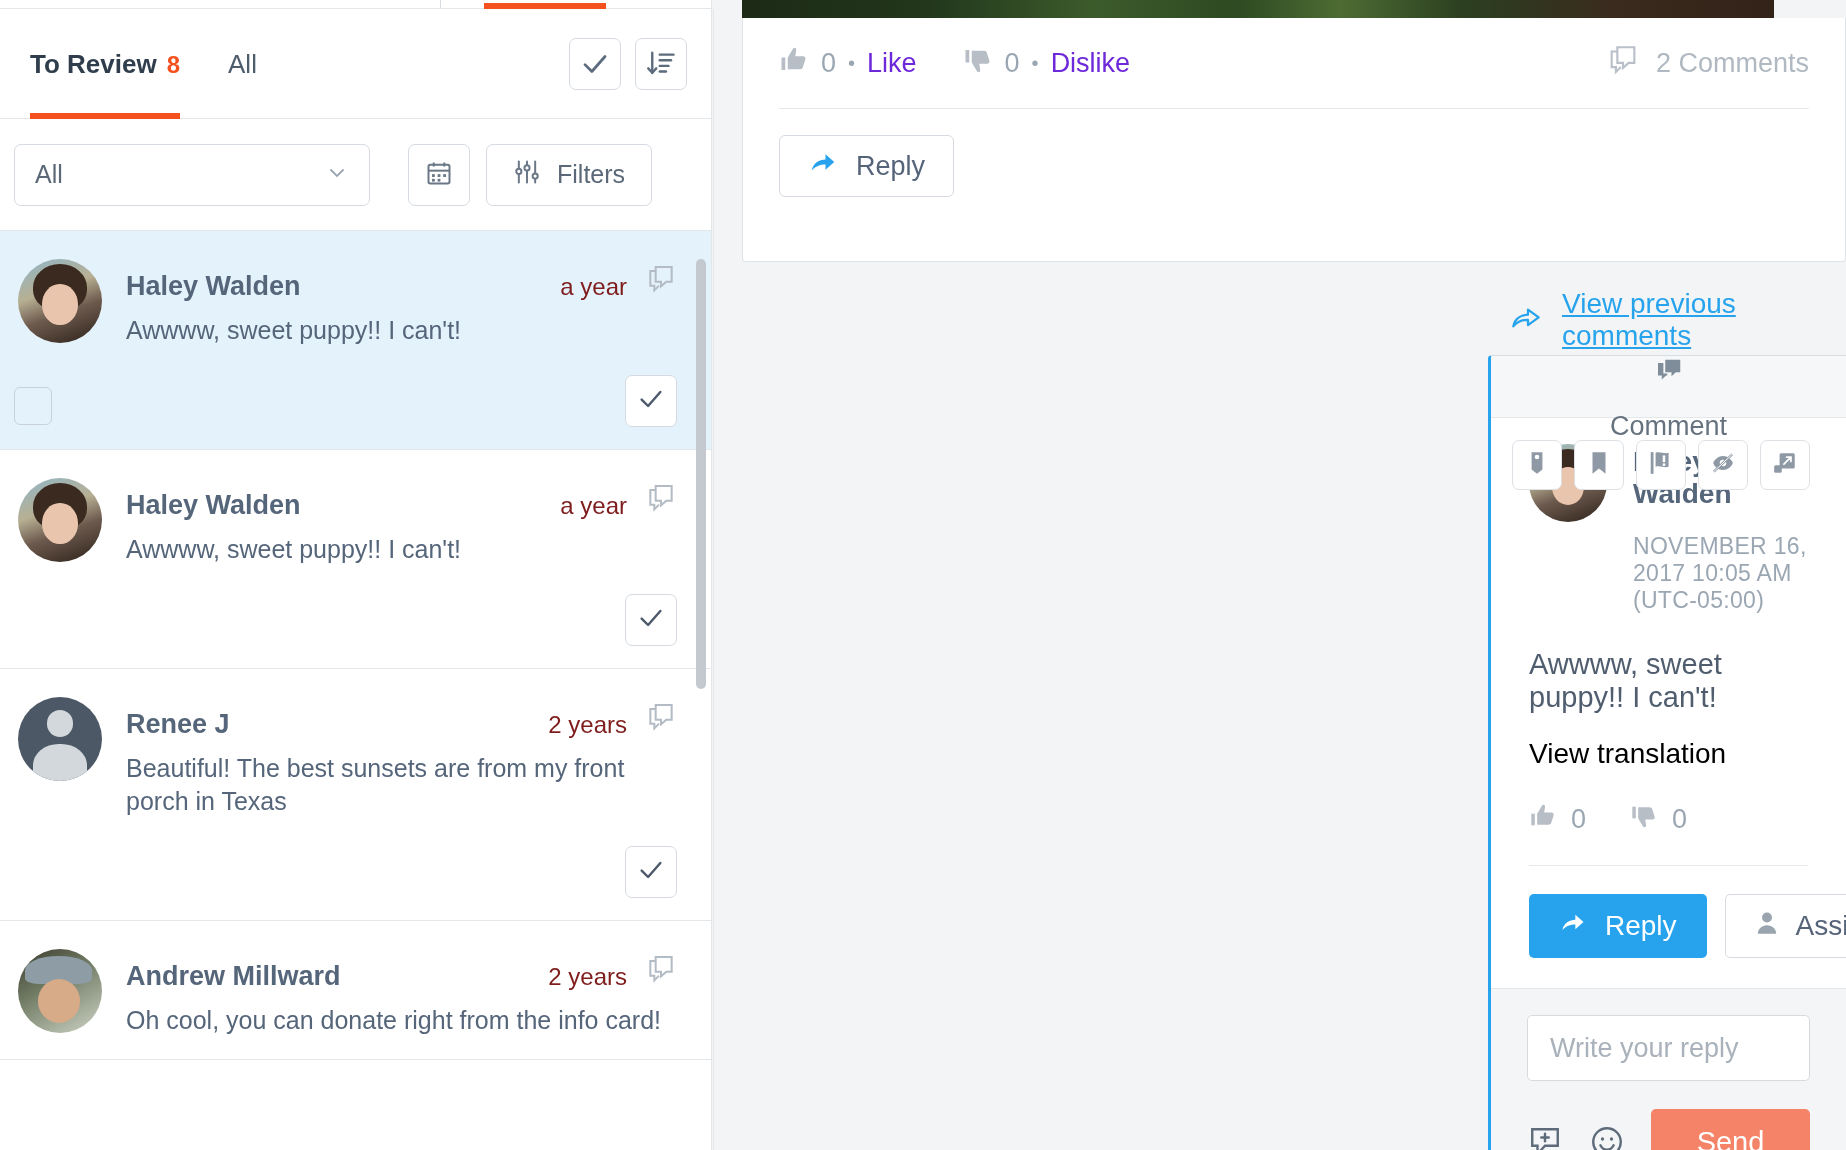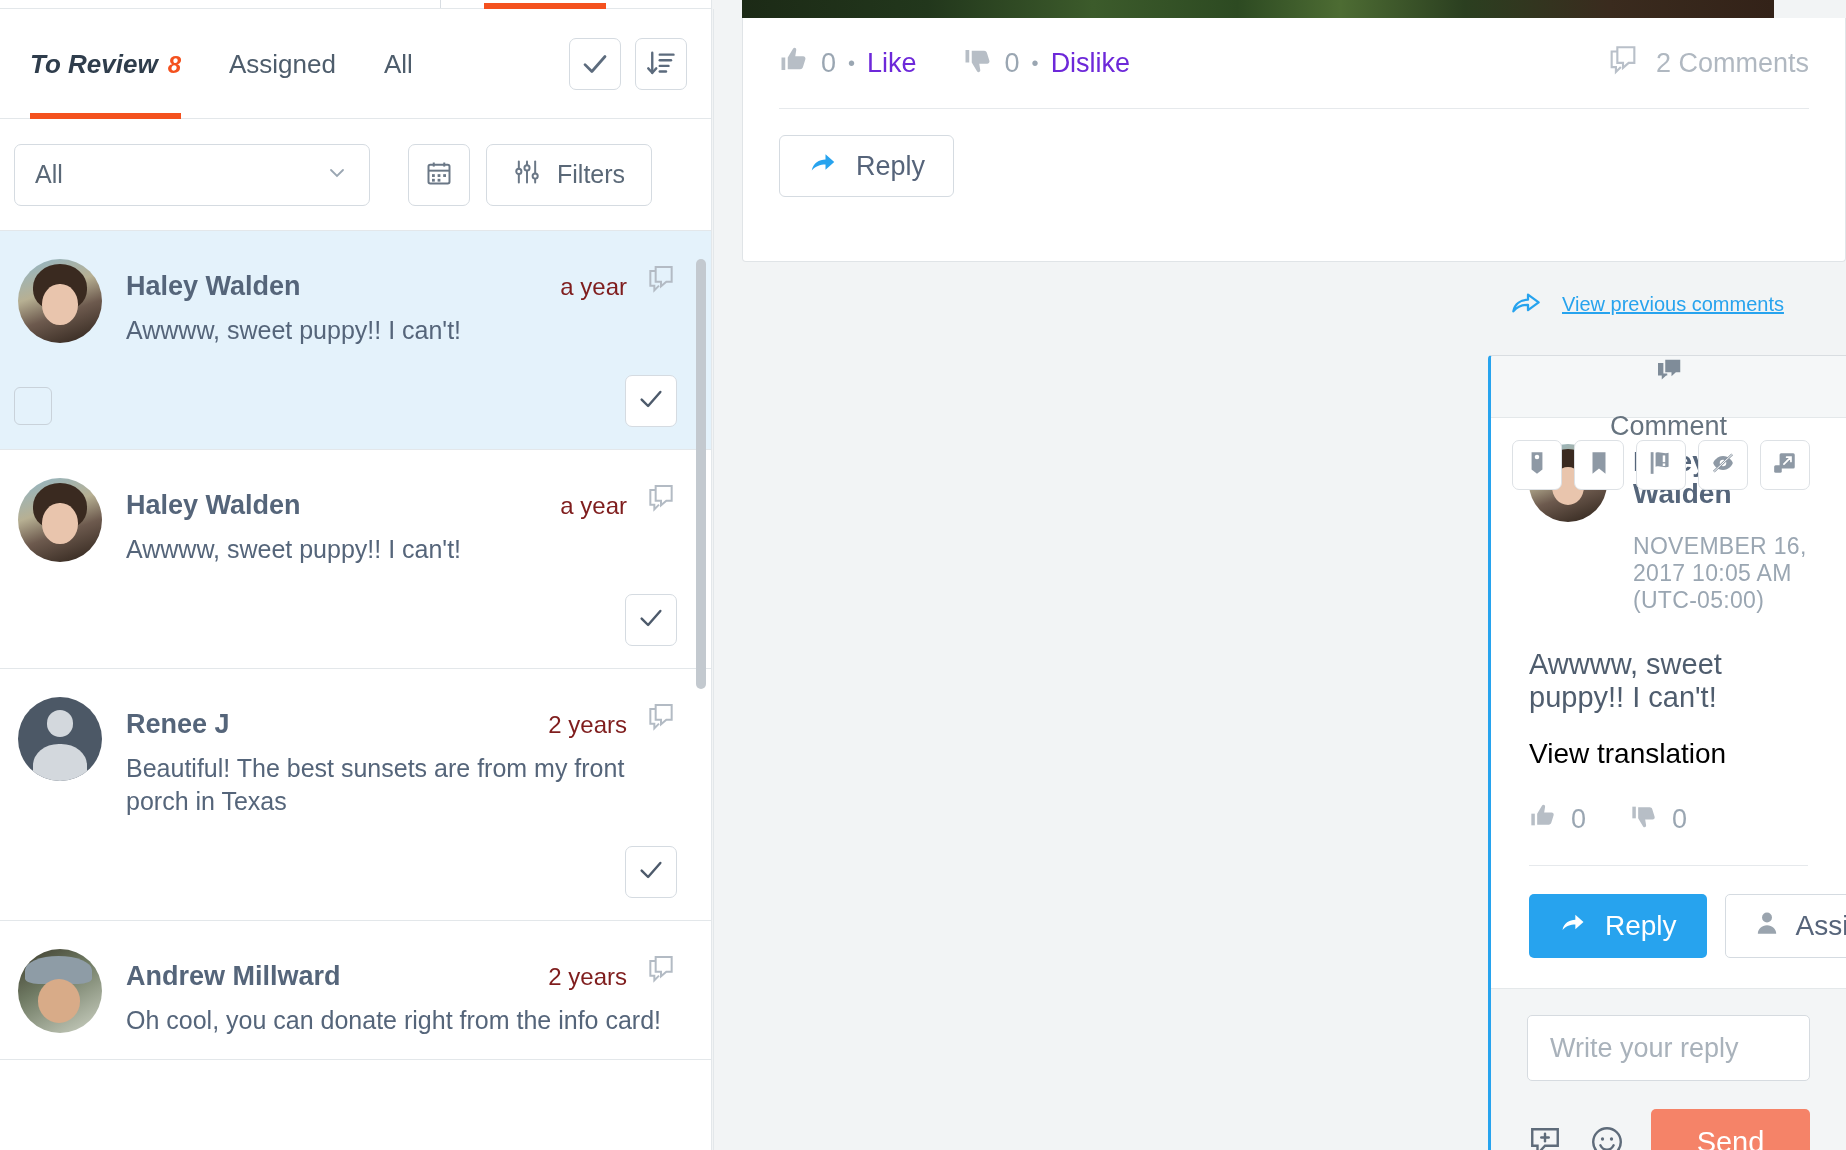--- a/index.html
+++ b/index.html
@@ -40,21 +40,21 @@
     padding: 0 24px 0 30px;
     position: relative;
     border-bottom: 1px solid #e3e7ea;
     background: #fff;
   }
   .tab {
     font-size: 26px; color: #4e5d6c; margin-right: 48px;
     display: flex; align-items: baseline; gap: 10px;
     cursor: pointer; position: relative; height: 110px; line-height: 110px;
   }
-  .tab.active { color: #2f3d4c; font-weight: bold; font-style: italic; }
+  .tab.active { color: #2f3d4c; font-weight: bold; }
   .tab .count { color: #f4511e; font-size: 24px; font-weight: bold; }
   .tab.active::after {
     content: ""; position: absolute; left: 0; right: 0; bottom: 0;
     height: 6px; background: #f4511e;
   }
   .tabs-spacer { flex: 1; }
   .icon-btn {
     width: 52px; height: 52px; border: 1px solid #d5dbe1; border-radius: 7px;
     background: #fff; display: flex; align-items: center; justify-content: center;
     margin-left: 14px; cursor: pointer; flex: none;
@@ -146,21 +146,21 @@
   .reply-btn-row { padding: 26px 0; }
   .btn-outline {
     height: 62px; display: inline-flex; align-items: center; gap: 18px;
     padding: 0 28px; border: 1px solid #d5dbe1; border-radius: 6px;
     background: #fff; font-size: 27px; color: #56647a; cursor: pointer;
   }
 
   .view-prev {
     position: absolute; left: 800px; top: 288px;
     display: flex; align-items: center; gap: 18px;
-    font-size: 20px; color: #27a3ee; cursor: pointer;
+    font-size: 28px; color: #27a3ee; cursor: pointer;
   }
   .view-prev .lnk { text-decoration: underline; }
 
   .comment-card {
     position: absolute; left: 776px; top: 355px; right: 0; bottom: -4px;
     background: #fff; border: 1px solid #d9dde1; border-left: 3px solid #27a3ee;
     border-right: none; border-radius: 4px 0 0 4px;
     display: flex; flex-direction: column; overflow: hidden;
   }
   .cc-head {
@@ -248,23 +248,20 @@
       <span class="vdiv"></span>
       <span class="orangebar"></span>
     </div>
 
     <div class="tabs-row">
       <div class="tab active">
         <span>To Review</span>
         <span class="count">8</span>
       </div>
       <div class="tab">
-        <span>Assigned</span>
-      </div>
-      <div class="tab">
         <span>All</span>
       </div>
       <div class="tabs-spacer"></div>
       <div class="icon-btn">
         <span>
           <svg width="30" height="30" viewBox="0 0 24 24" fill="none" stroke="#5c6b7d" stroke-width="2.2" stroke-linecap="round" stroke-linejoin="round">
               <polyline points="4,12.5 9.5,18 20,6"></polyline>
             </svg>
         </span>
       </div>

